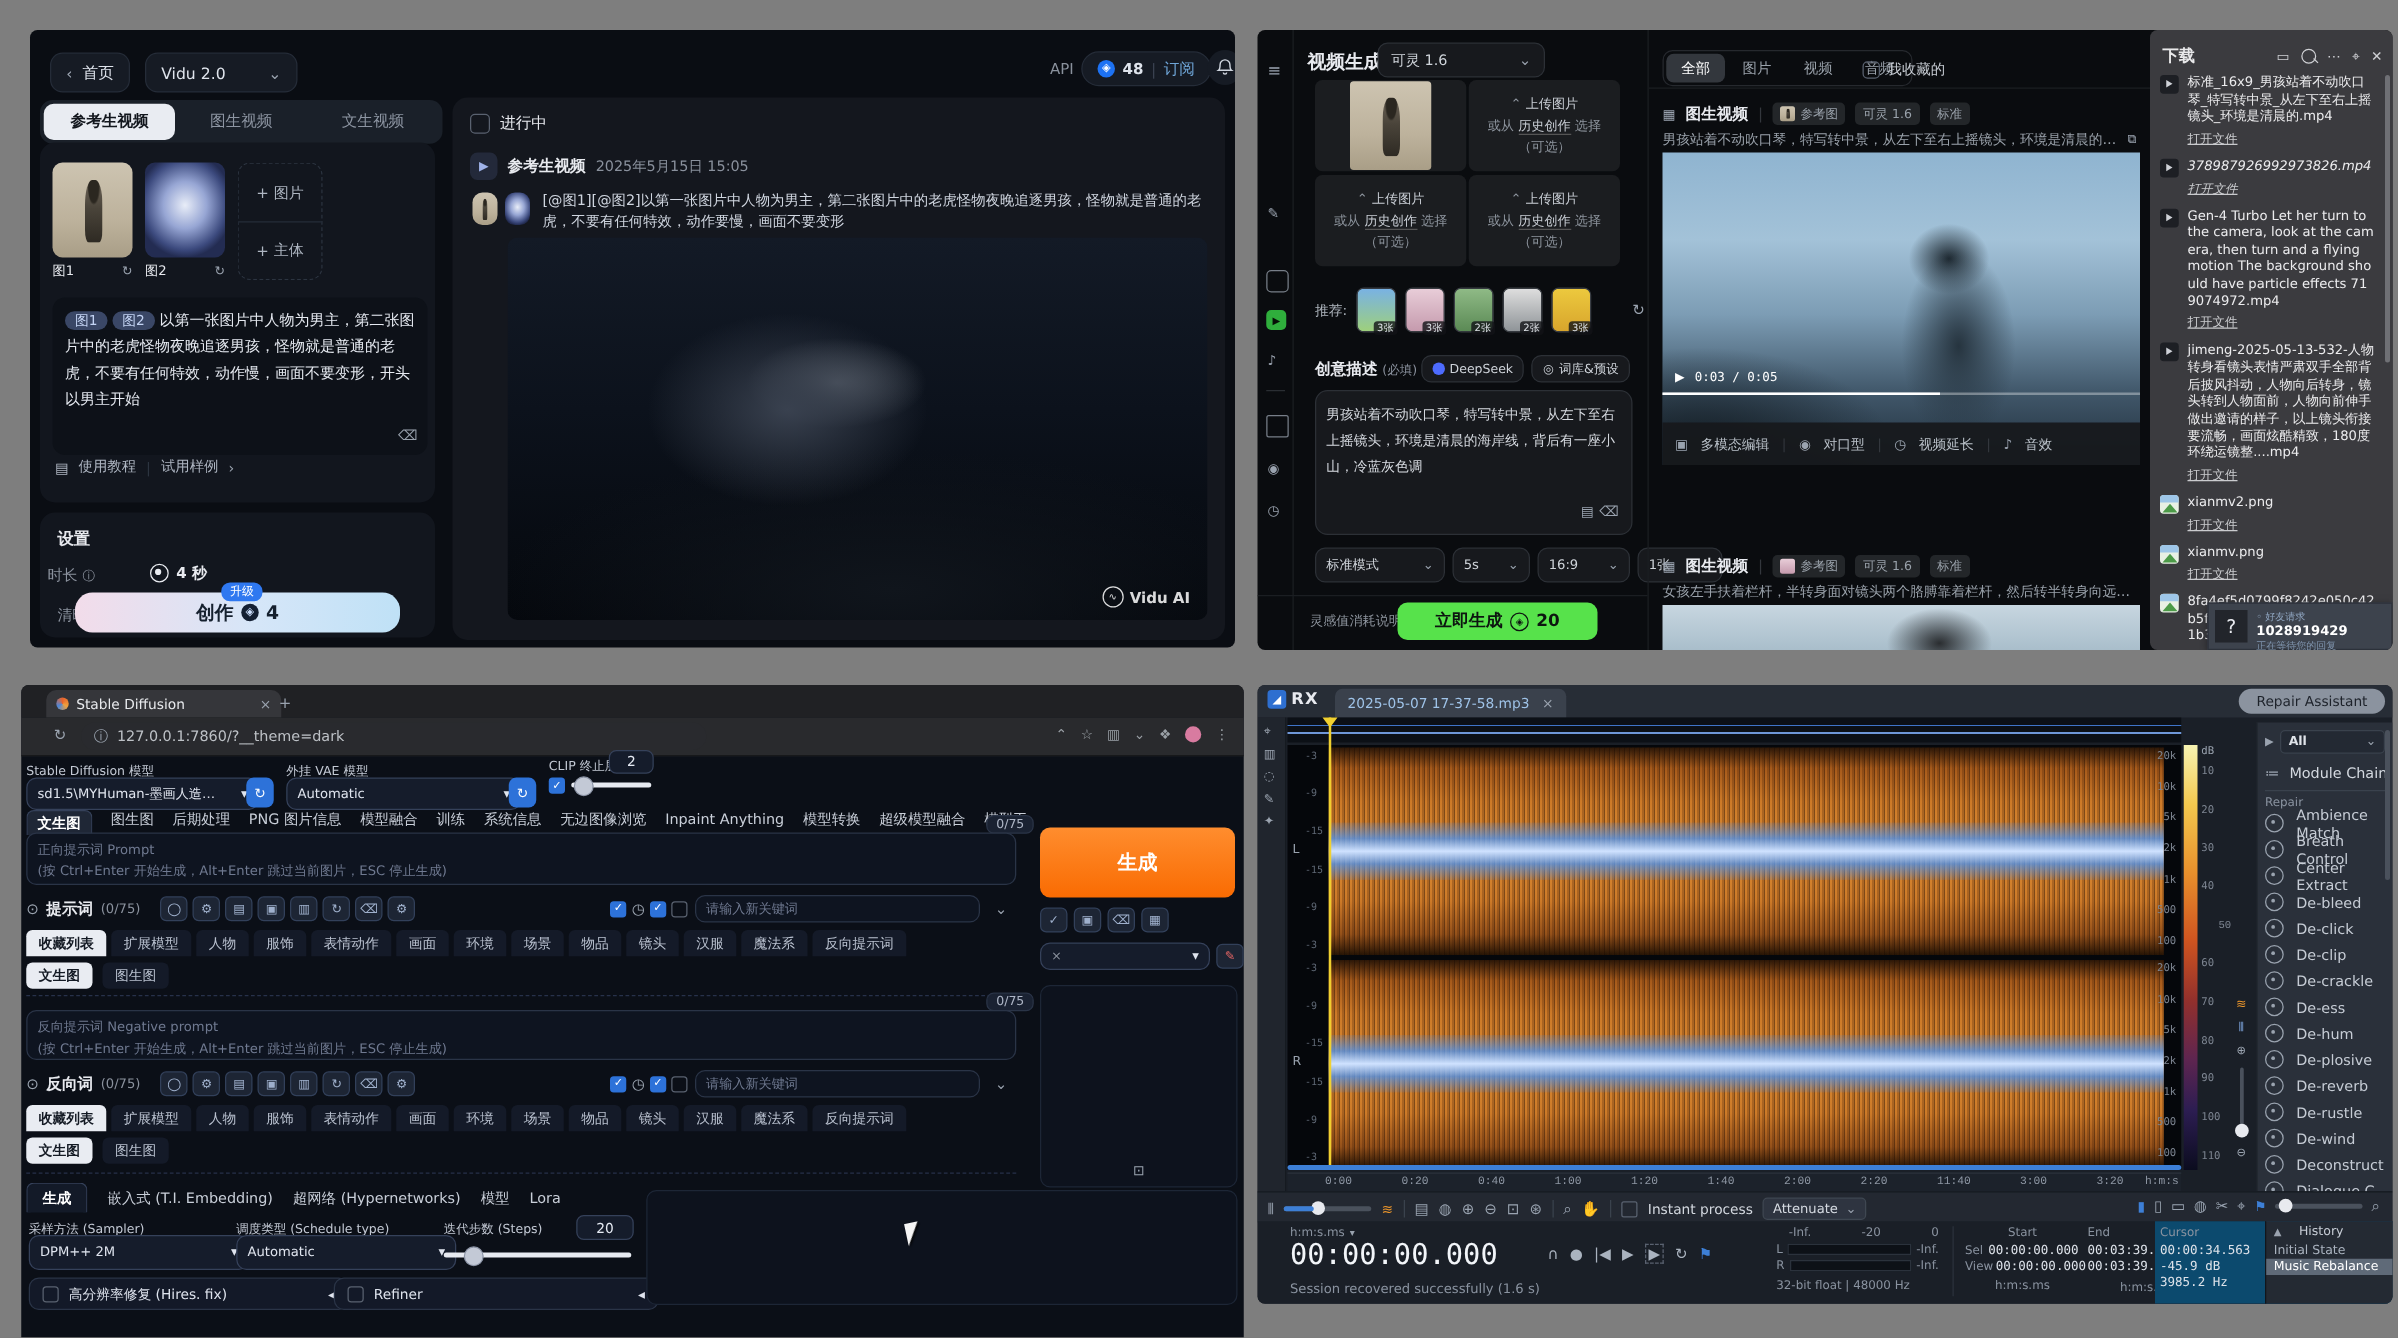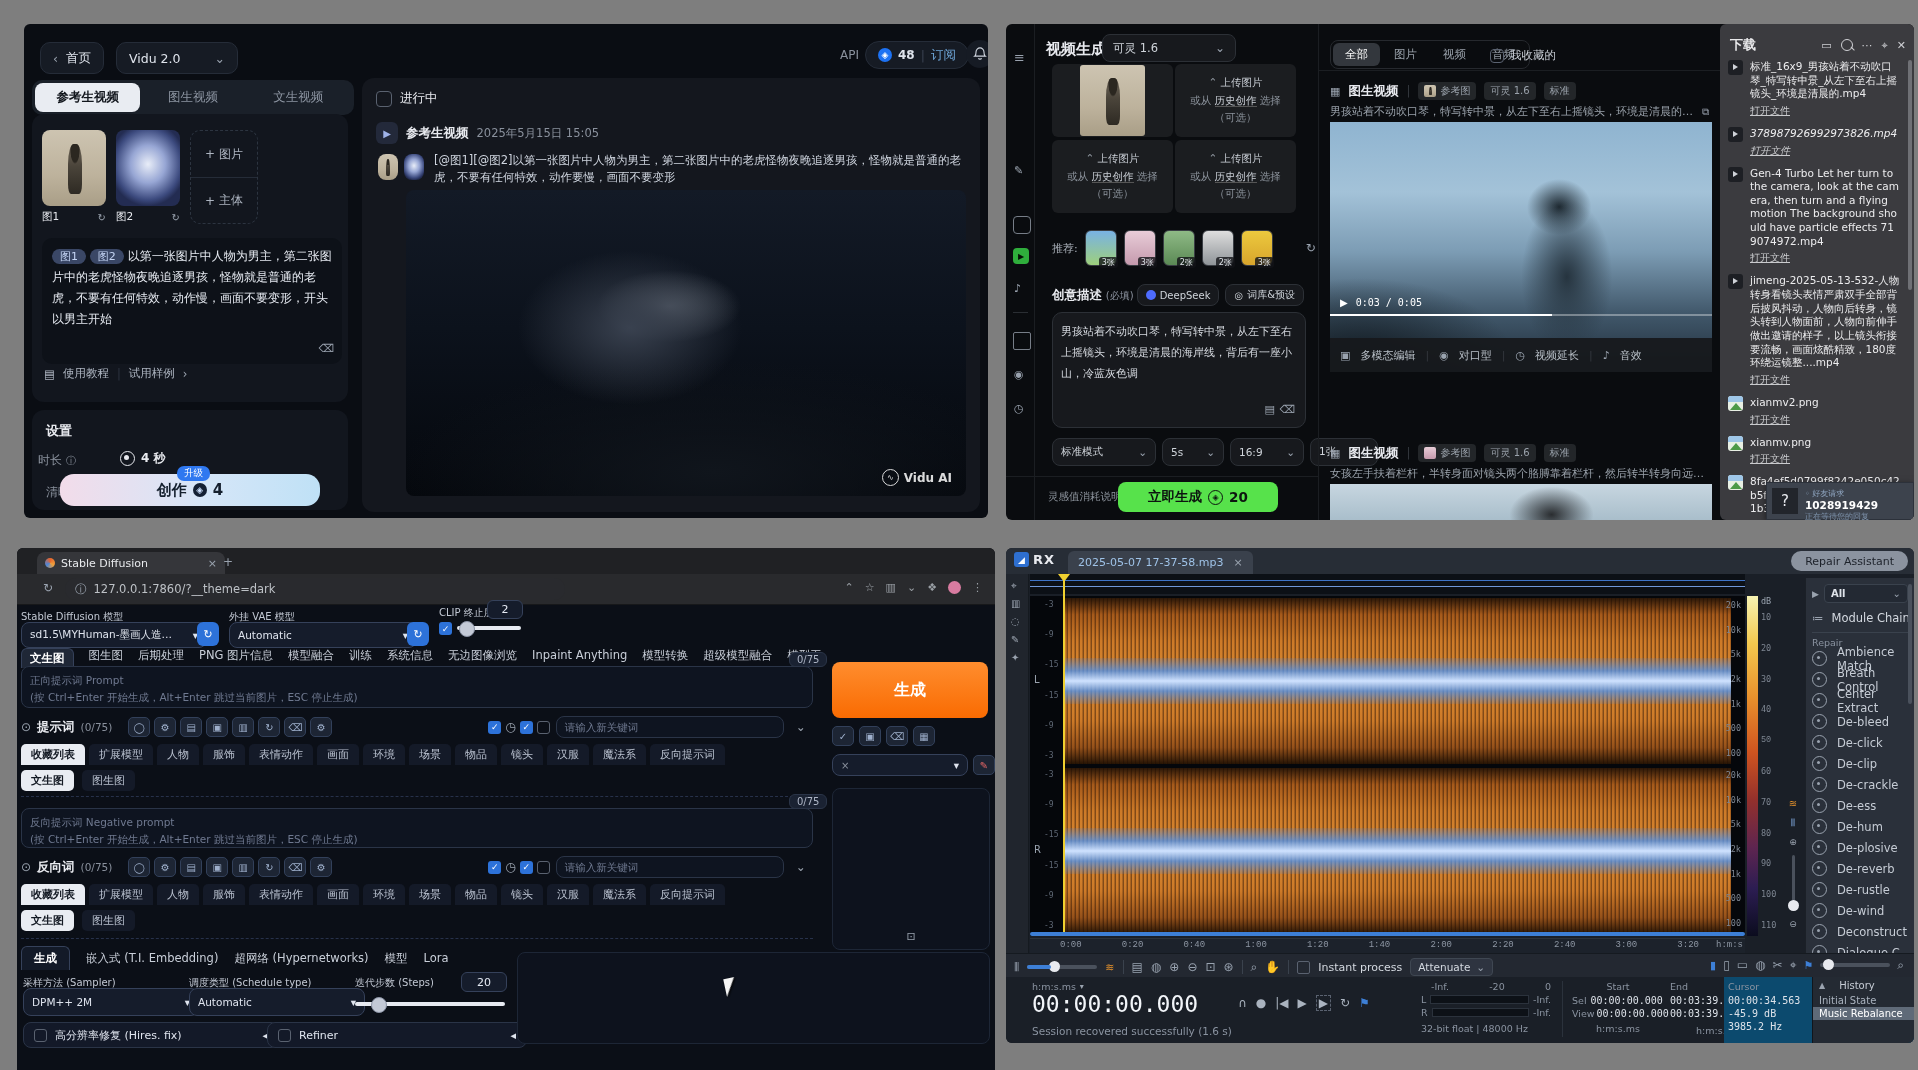--- a/index.html
+++ b/index.html
@@ -798,36 +798,36 @@
   <div class="a" style="left:24px;top:390px;width:715px;height:14px;background:#1c222b;border-top:1px solid #2b323c;">
     <div style="position:absolute;left:30px;right:46px;top:1px;display:flex;justify-content:space-between;">
       <span class="tl">0:00</span>
           <span class="tl">0:20</span>
           <span class="tl">0:40</span>
       <span class="tl">1:00</span>
           <span class="tl">1:20</span>
           <span class="tl">1:40</span>
       <span class="tl">2:00</span>
           <span class="tl">2:20</span>
-          <span class="tl">2:40</span>
+          <span class="tl">11:40</span>
       <span class="tl">3:00</span>
           <span class="tl">3:20</span>
     </div>
     <span class="a tl" style="right:2px;top:1px;">h:m:s</span>
   </div>
 
   <div class="a colorbar" style="left:741px;top:48px;width:11px;height:340px;"></div>
   <div class="a" style="left:755px;top:48px;width:24px;height:340px;">
     <div class="freq" style="text-align:left;color:#9aa3af;">dB</div>
     <div style="height:318px;display:flex;flex-direction:column;justify-content:space-between;margin-top:6px;">
       <span class="freq" style="text-align:left;">10</span>
           <span class="freq" style="text-align:left;">20</span>
       <span class="freq" style="text-align:left;">30</span>
           <span class="freq" style="text-align:left;">40</span>
-      <span class="freq" style="text-align:left;font-family:Liberation Mono, monospace;">50</span>
+      <span class="freq" style="text-align:right;font-family:Liberation Mono, monospace;">50</span>
           <span class="freq" style="text-align:left;">60</span>
       <span class="freq" style="text-align:left;">70</span>
           <span class="freq" style="text-align:left;">80</span>
       <span class="freq" style="text-align:left;">90</span>
           <span class="freq" style="text-align:left;">100</span>
       <span class="freq" style="text-align:left;">110</span>
     </div>
   </div>
   <div class="a" style="left:779px;top:250px;width:16px;display:flex;flex-direction:column;align-items:center;gap:8px;">
     <span style="color:#e8942c;font-size:10px;">≋</span>

